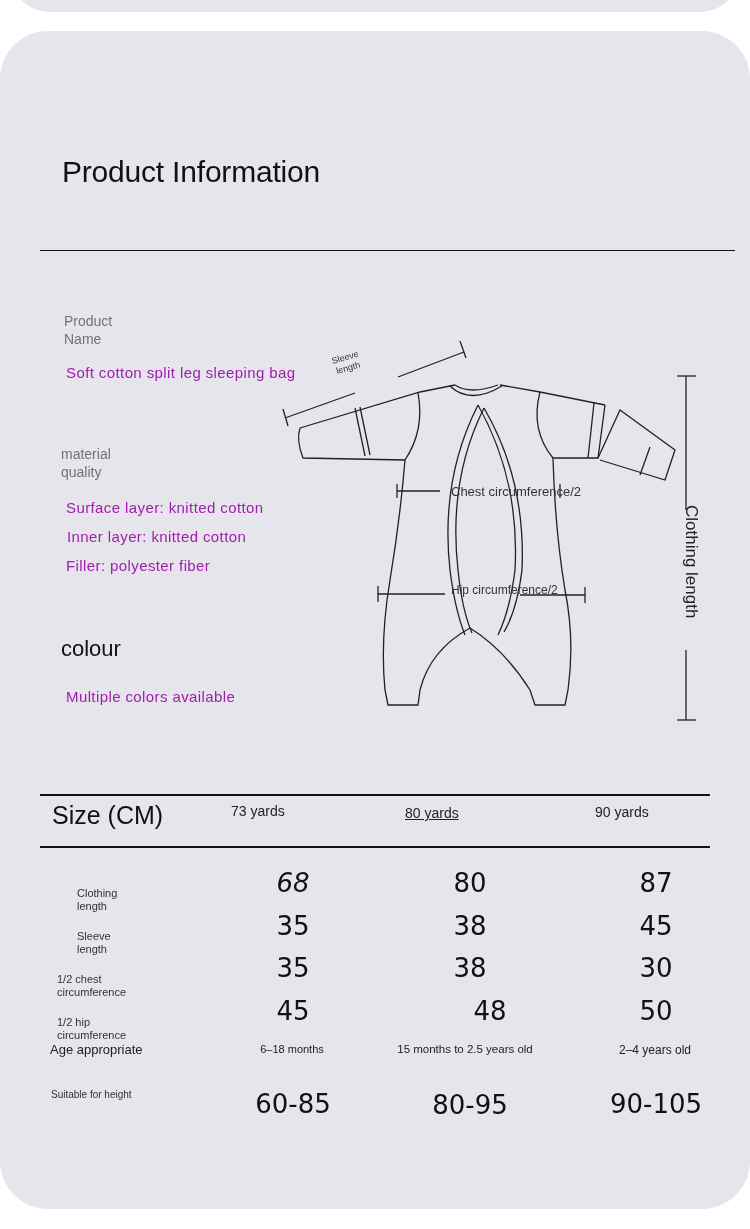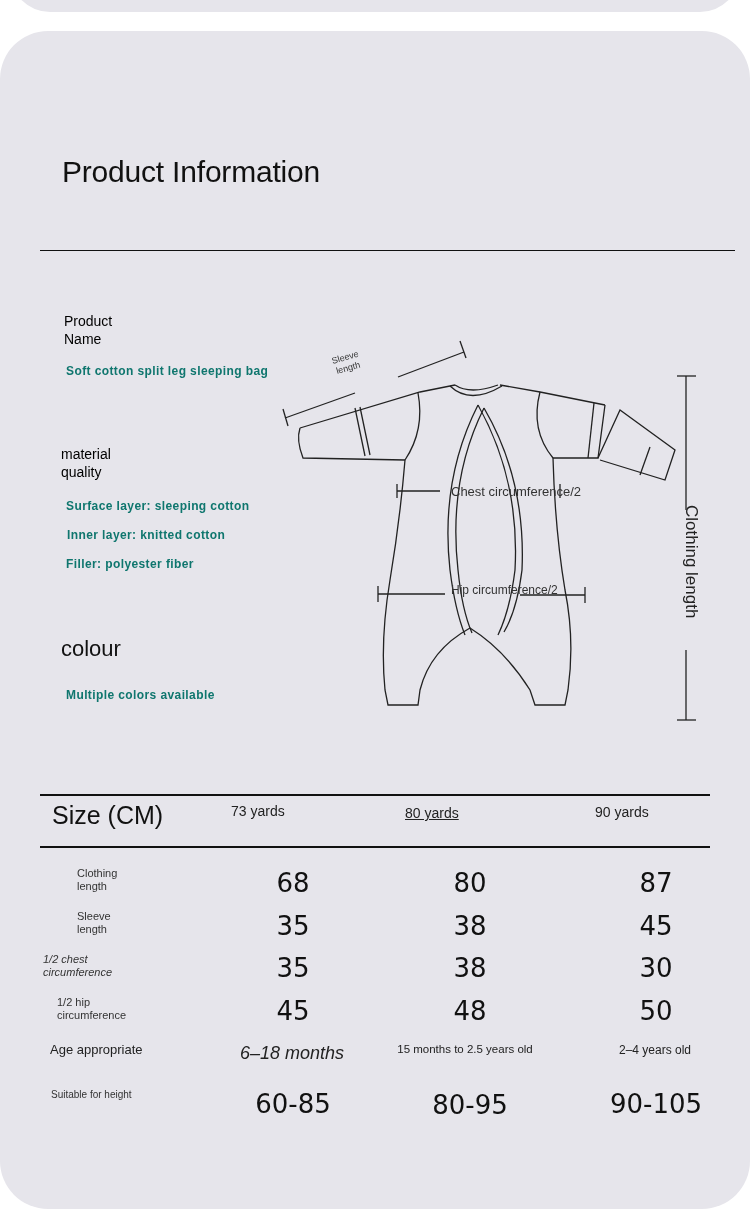--- a/index.html
+++ b/index.html
@@ -2,29 +2,29 @@
 <html><head>
 <meta charset="utf-8">
 <style>
   html,body{margin:0;padding:0;background:#ffffff;}
   body{width:750px;height:1229px;position:relative;overflow:hidden;font-family:"Liberation Sans",sans-serif;color:#111;}
   .top-card{position:absolute;left:10px;top:-40px;width:730px;height:52px;background:#e6e5eb;border-radius:0 0 40px 40px;}
   .card{position:absolute;left:0;top:31px;width:750px;height:1178px;background:#e6e5eb;border-radius:48px;}
   .abs{position:absolute;}
   .title{left:62px;top:155px;font-size:30px;font-family:"Liberation Sans",sans-serif;letter-spacing:-0.2px;}
   .rule{left:40px;top:250px;width:695px;height:1px;background:#111;}
-  .lbl-small{font-size:14px;line-height:18px;color:#000000;}
-  .val{font-size:12px;color:#0f766e;letter-spacing:0.4px;font-weight:bold;}
+  .lbl-small{font-size:14px;line-height:18px;color:#737373;}
+  .val{font-size:15px;color:#a21caf;letter-spacing:0.4px;}
   .colour{font-size:22px;}
   .diagram{left:275px;top:335px;width:440px;height:400px;}
   .size-top{left:40px;top:794px;width:670px;height:2px;background:#111;}
   .size-mid{left:40px;top:846px;width:670px;height:2px;background:#111;}
   .size-h{left:52px;top:801px;font-size:25px;}
   .colh{font-size:14px;color:#222;text-align:left;width:120px;}
-  .rowlbl{font-size:11px;line-height:13px;color:#333;}
+  .rowlbl{font-size:11px;line-height:13px;color:#333;margin-top:20px;}
   .num{font-size:26px;text-align:center;width:120px;font-family:"DejaVu Sans",sans-serif;color:#111;}
   .age{font-size:14px;text-align:center;color:#222;}
 </style>
 </head>
 <body>
 
 <div class="top-card"></div>
 <div class="card"></div>
 
 <div class="abs title">Product Information</div>
@@ -33,21 +33,21 @@
 <div class="abs lbl-small" style="left:64px;top:312px;">
   <div>Product</div>
   <div>Name</div>
 </div>
 <div class="abs val" style="left:66px;top:364px;">Soft cotton split leg sleeping bag</div>
 
 <div class="abs lbl-small" style="left:61px;top:445px;">
   <div>material</div>
   <div>quality</div>
 </div>
-<div class="abs val" style="left:66px;top:499px;">Surface layer: sleeping cotton</div>
+<div class="abs val" style="left:66px;top:499px;">Surface layer: knitted cotton</div>
 <div class="abs val" style="left:67px;top:528px;">Inner layer: knitted cotton</div>
 <div class="abs val" style="left:66px;top:557px;">Filler: polyester fiber</div>
 
 <div class="abs colour" style="left:61px;top:636px;">colour</div>
 <div class="abs val" style="left:66px;top:688px;">Multiple colors available</div>
 
 <div class="abs diagram">
   <svg width="440" height="400" viewBox="275 335 440 400" xmlns="http://www.w3.org/2000/svg" fill="none" stroke="#222" stroke-width="1.3">
 
     <line x1="285" y1="418" x2="355" y2="393"></line>
@@ -105,49 +105,49 @@
 <div class="abs size-mid"></div>
 <div class="abs size-h">Size (CM)</div>
 <div class="abs colh" style="left:231px;top:803px;">73 yards</div>
 <div class="abs colh" style="left:405px;top:805px;text-decoration:underline;">80 yards</div>
 <div class="abs colh" style="left:595px;top:804px;">90 yards</div>
 
 <div class="abs rowlbl" style="left:77px;top:867px;">
   <div>Clothing</div>
   <div>length</div>
 </div>
-<div class="abs num" style="left:233px;top:868px;">68</div>
+<div class="abs num" style="left:233px;top:868px;font-style:italic;">68</div>
 <div class="abs num" style="left:410px;top:868px;">80</div>
 <div class="abs num" style="left:596px;top:868px;text-align:center;">87</div>
 
 <div class="abs rowlbl" style="left:77px;top:910px;">
   <div>Sleeve</div>
   <div>length</div>
 </div>
 <div class="abs num" style="left:233px;top:911px;">35</div>
 <div class="abs num" style="left:410px;top:911px;">38</div>
 <div class="abs num" style="left:596px;top:911px;">45</div>
 
-<div class="abs rowlbl" style="left:43px;top:953px;font-style:italic;">
+<div class="abs rowlbl" style="left:57px;top:953px;">
   <div>1/2 chest</div>
   <div>circumference</div>
 </div>
 <div class="abs num" style="left:233px;top:953px;">35</div>
 <div class="abs num" style="left:410px;top:953px;">38</div>
 <div class="abs num" style="left:596px;top:953px;">30</div>
 
 <div class="abs rowlbl" style="left:57px;top:996px;">
   <div>1/2 hip</div>
   <div>circumference</div>
 </div>
 <div class="abs num" style="left:233px;top:996px;">45</div>
-<div class="abs num" style="left:410px;top:996px;">48</div>
+<div class="abs num" style="left:430px;top:996px;">48</div>
 <div class="abs num" style="left:596px;top:996px;">50</div>
 
 <div class="abs" style="left:50px;top:1042px;font-size:13px;color:#222;">Age appropriate</div>
-<div class="abs age" style="left:222px;top:1043px;width:140px;font-size:18px;font-style:italic;">6–18 months</div>
+<div class="abs age" style="left:222px;top:1043px;width:140px;font-size:11px;">6–18 months</div>
 <div class="abs age" style="left:385px;top:1043px;width:160px;font-size:11.5px;">15 months to 2.5 years old</div>
 <div class="abs age" style="left:605px;top:1043px;width:100px;font-size:12px;">2–4 years old</div>
 
 <div class="abs" style="left:51px;top:1089px;font-size:10px;color:#333;">Suitable for height</div>
 <div class="abs num" style="left:233px;top:1089px;">60-85</div>
 <div class="abs num" style="left:410px;top:1090px;">80-95</div>
 <div class="abs num" style="left:596px;top:1089px;">90-105</div>
 
 </body></html>

